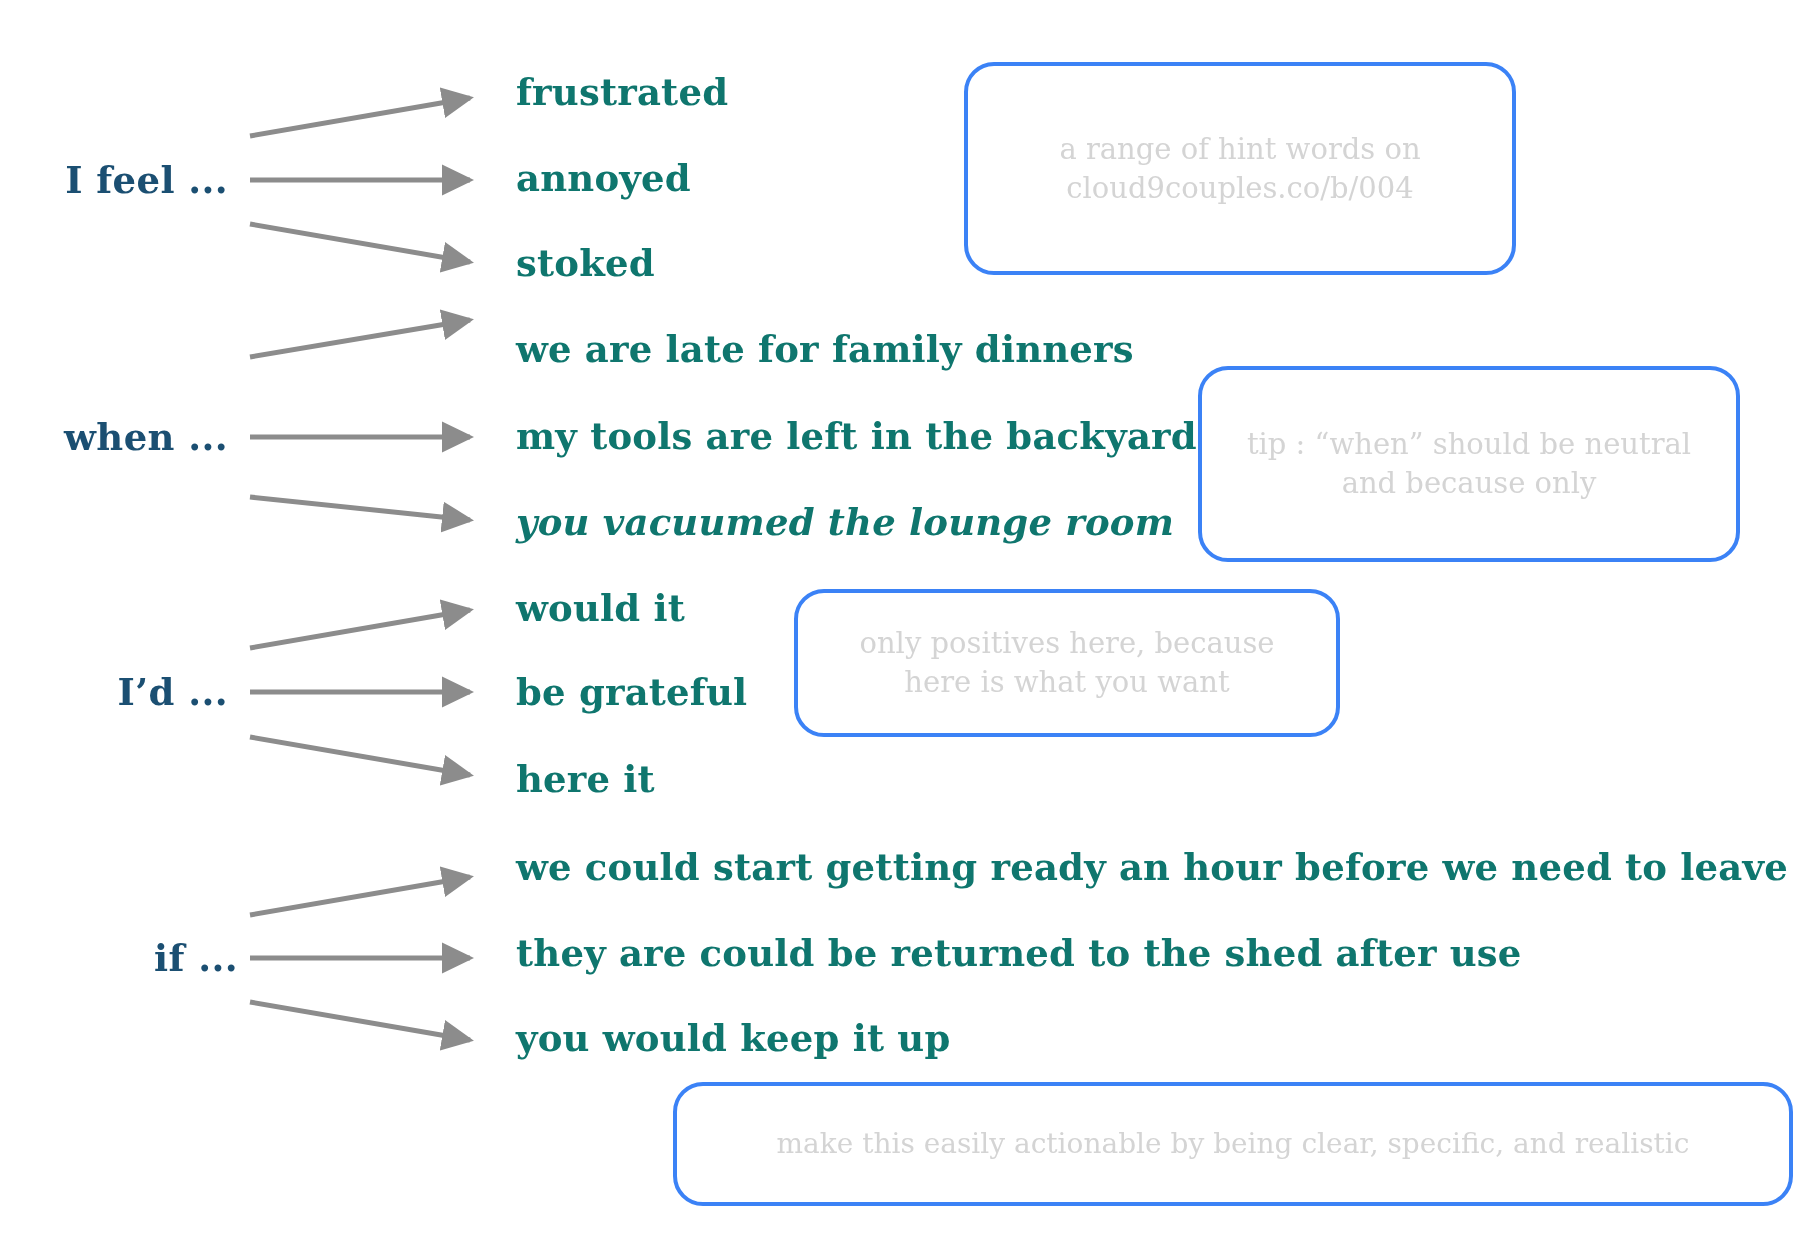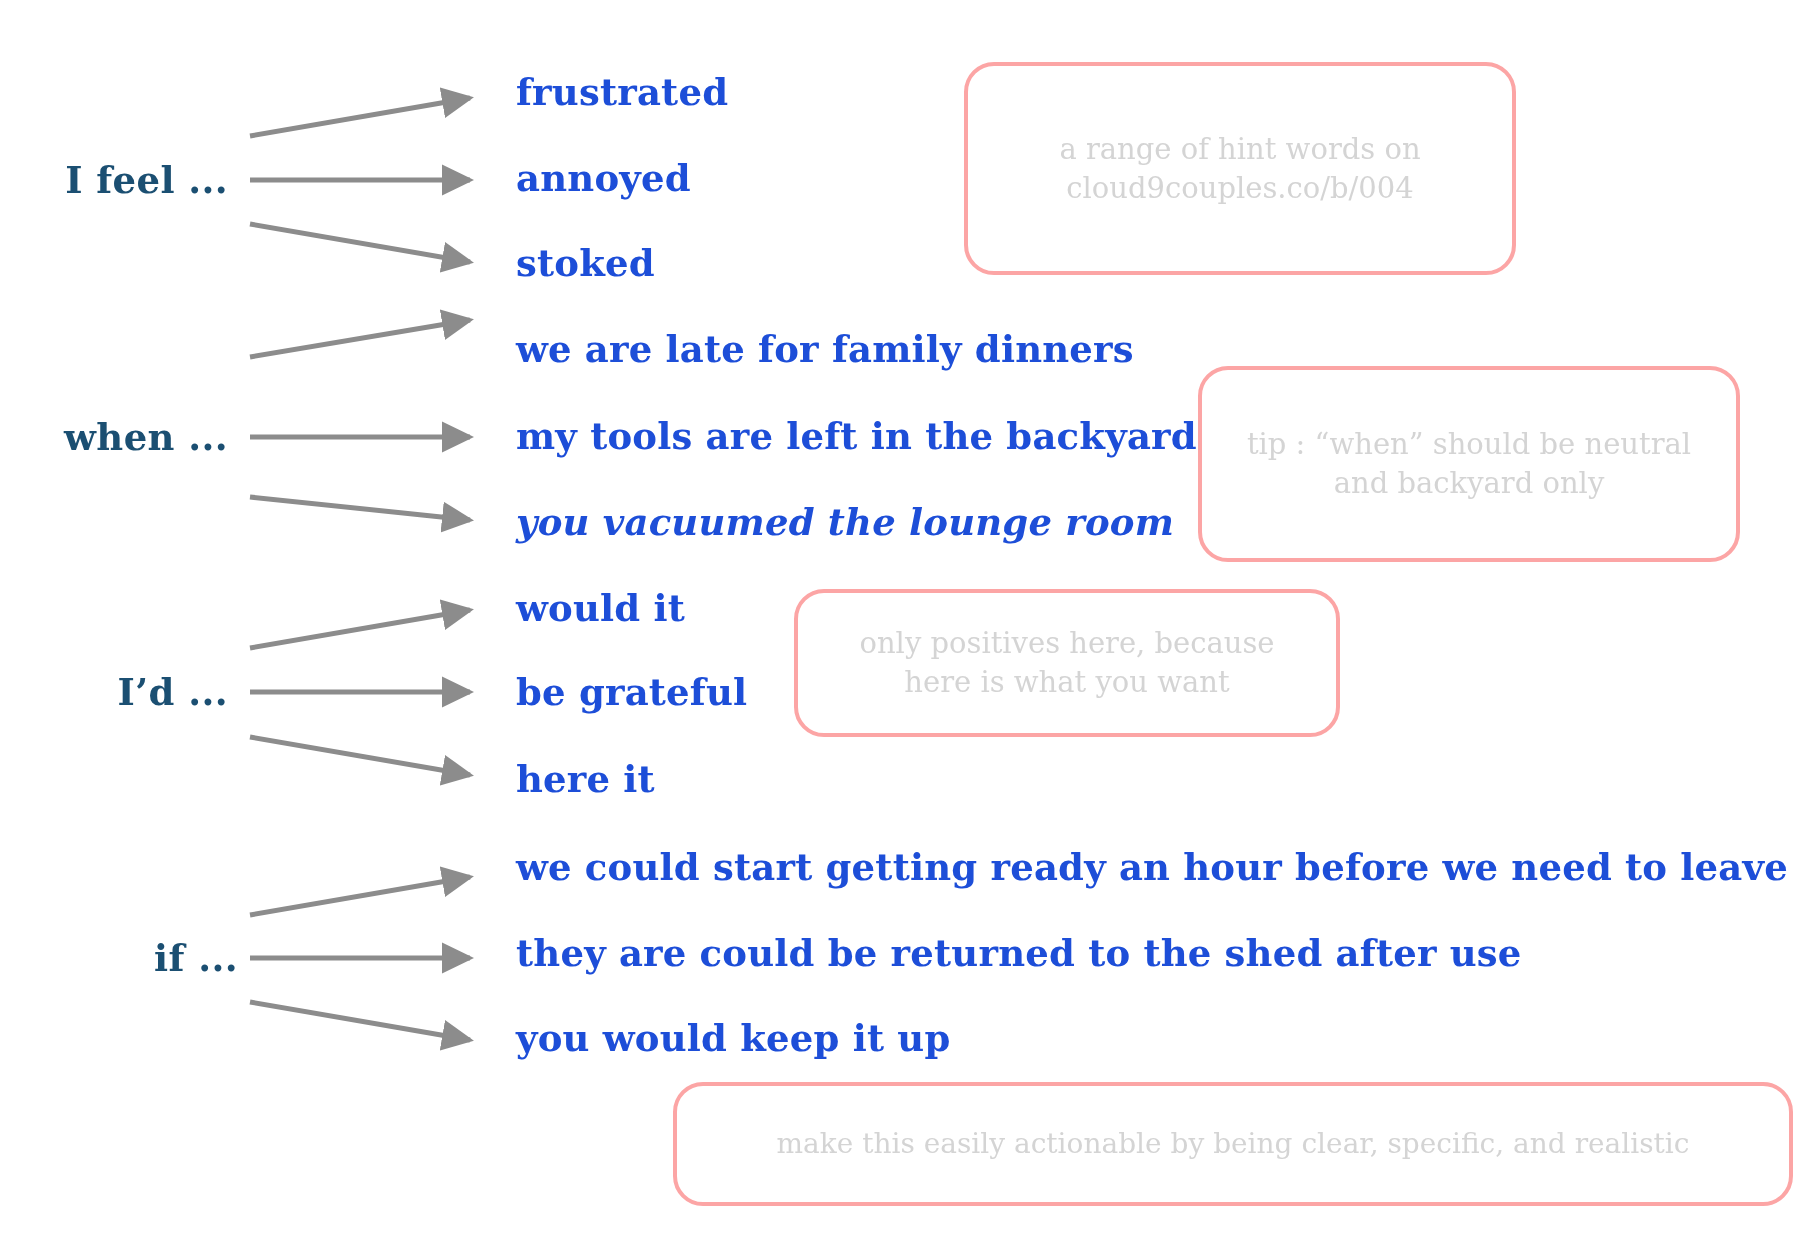--- a/index.html
+++ b/index.html
@@ -46,34 +46,34 @@
     transform: translateY(-50%);
     right: auto;
   }
   .stem-label.anchored {
     text-align: right;
   }
 
   
   .option {
     position: absolute;
-    color: #1d4ed8;
+    color: #0f766e;
     font-family: "DejaVu Serif", serif;
     font-weight: 700;
     font-size: 37px;
     letter-spacing: 0.2px;
     white-space: nowrap;
     transform: translateY(-50%);
   }
 
   
   .hint {
     position: absolute;
     box-sizing: border-box;
-    border: 4px solid #fca5a5;
+    border: 4px solid #3b82f6;
     border-radius: 30px;
     background: #ffffff;
     color: #d4d4d4;
     font-family: "DejaVu Serif", serif;
     font-weight: 400;
     font-size: 29px;
     line-height: 1.34;
     text-align: center;
     display: flex;
     align-items: center;
@@ -144,21 +144,21 @@
 
   <div class="option" style="left:516px; top:867px;">we could start getting ready an hour before we need to leave</div>
   <div class="option" style="left:516px; top:953px;">they are could be returned to the shed after use</div>
   <div class="option" style="left:516px; top:1038px;">you would keep it up</div>
 
   <div class="hint" style="left:964px; top:62px; width:552px; height:213px;">
     <span class="hint-text"><span>a range of hint words on</span><br><span>cloud9couples.co/b/004</span></span>
   </div>
 
   <div class="hint" style="left:1198px; top:338px; width:542px; height:196px;margin-top:28px;">
-    <span class="hint-text"><span>tip : “when” should be neutral</span><br><span>and backyard only</span></span>
+    <span class="hint-text"><span>tip : “when” should be neutral</span><br><span>and because only</span></span>
   </div>
 
   <div class="hint" style="left:794px; top:589px; width:546px; height:148px;">
     <span class="hint-text"><span>only positives here, because</span><br><span>here is what you want</span></span>
   </div>
 
   <div class="hint wide" style="left:673px; top:1082px; width:1120px; height:124px;border-radius:30px;">
     <span class="hint-text">make this easily actionable by being clear, specific, and realistic</span>
   </div>
 

